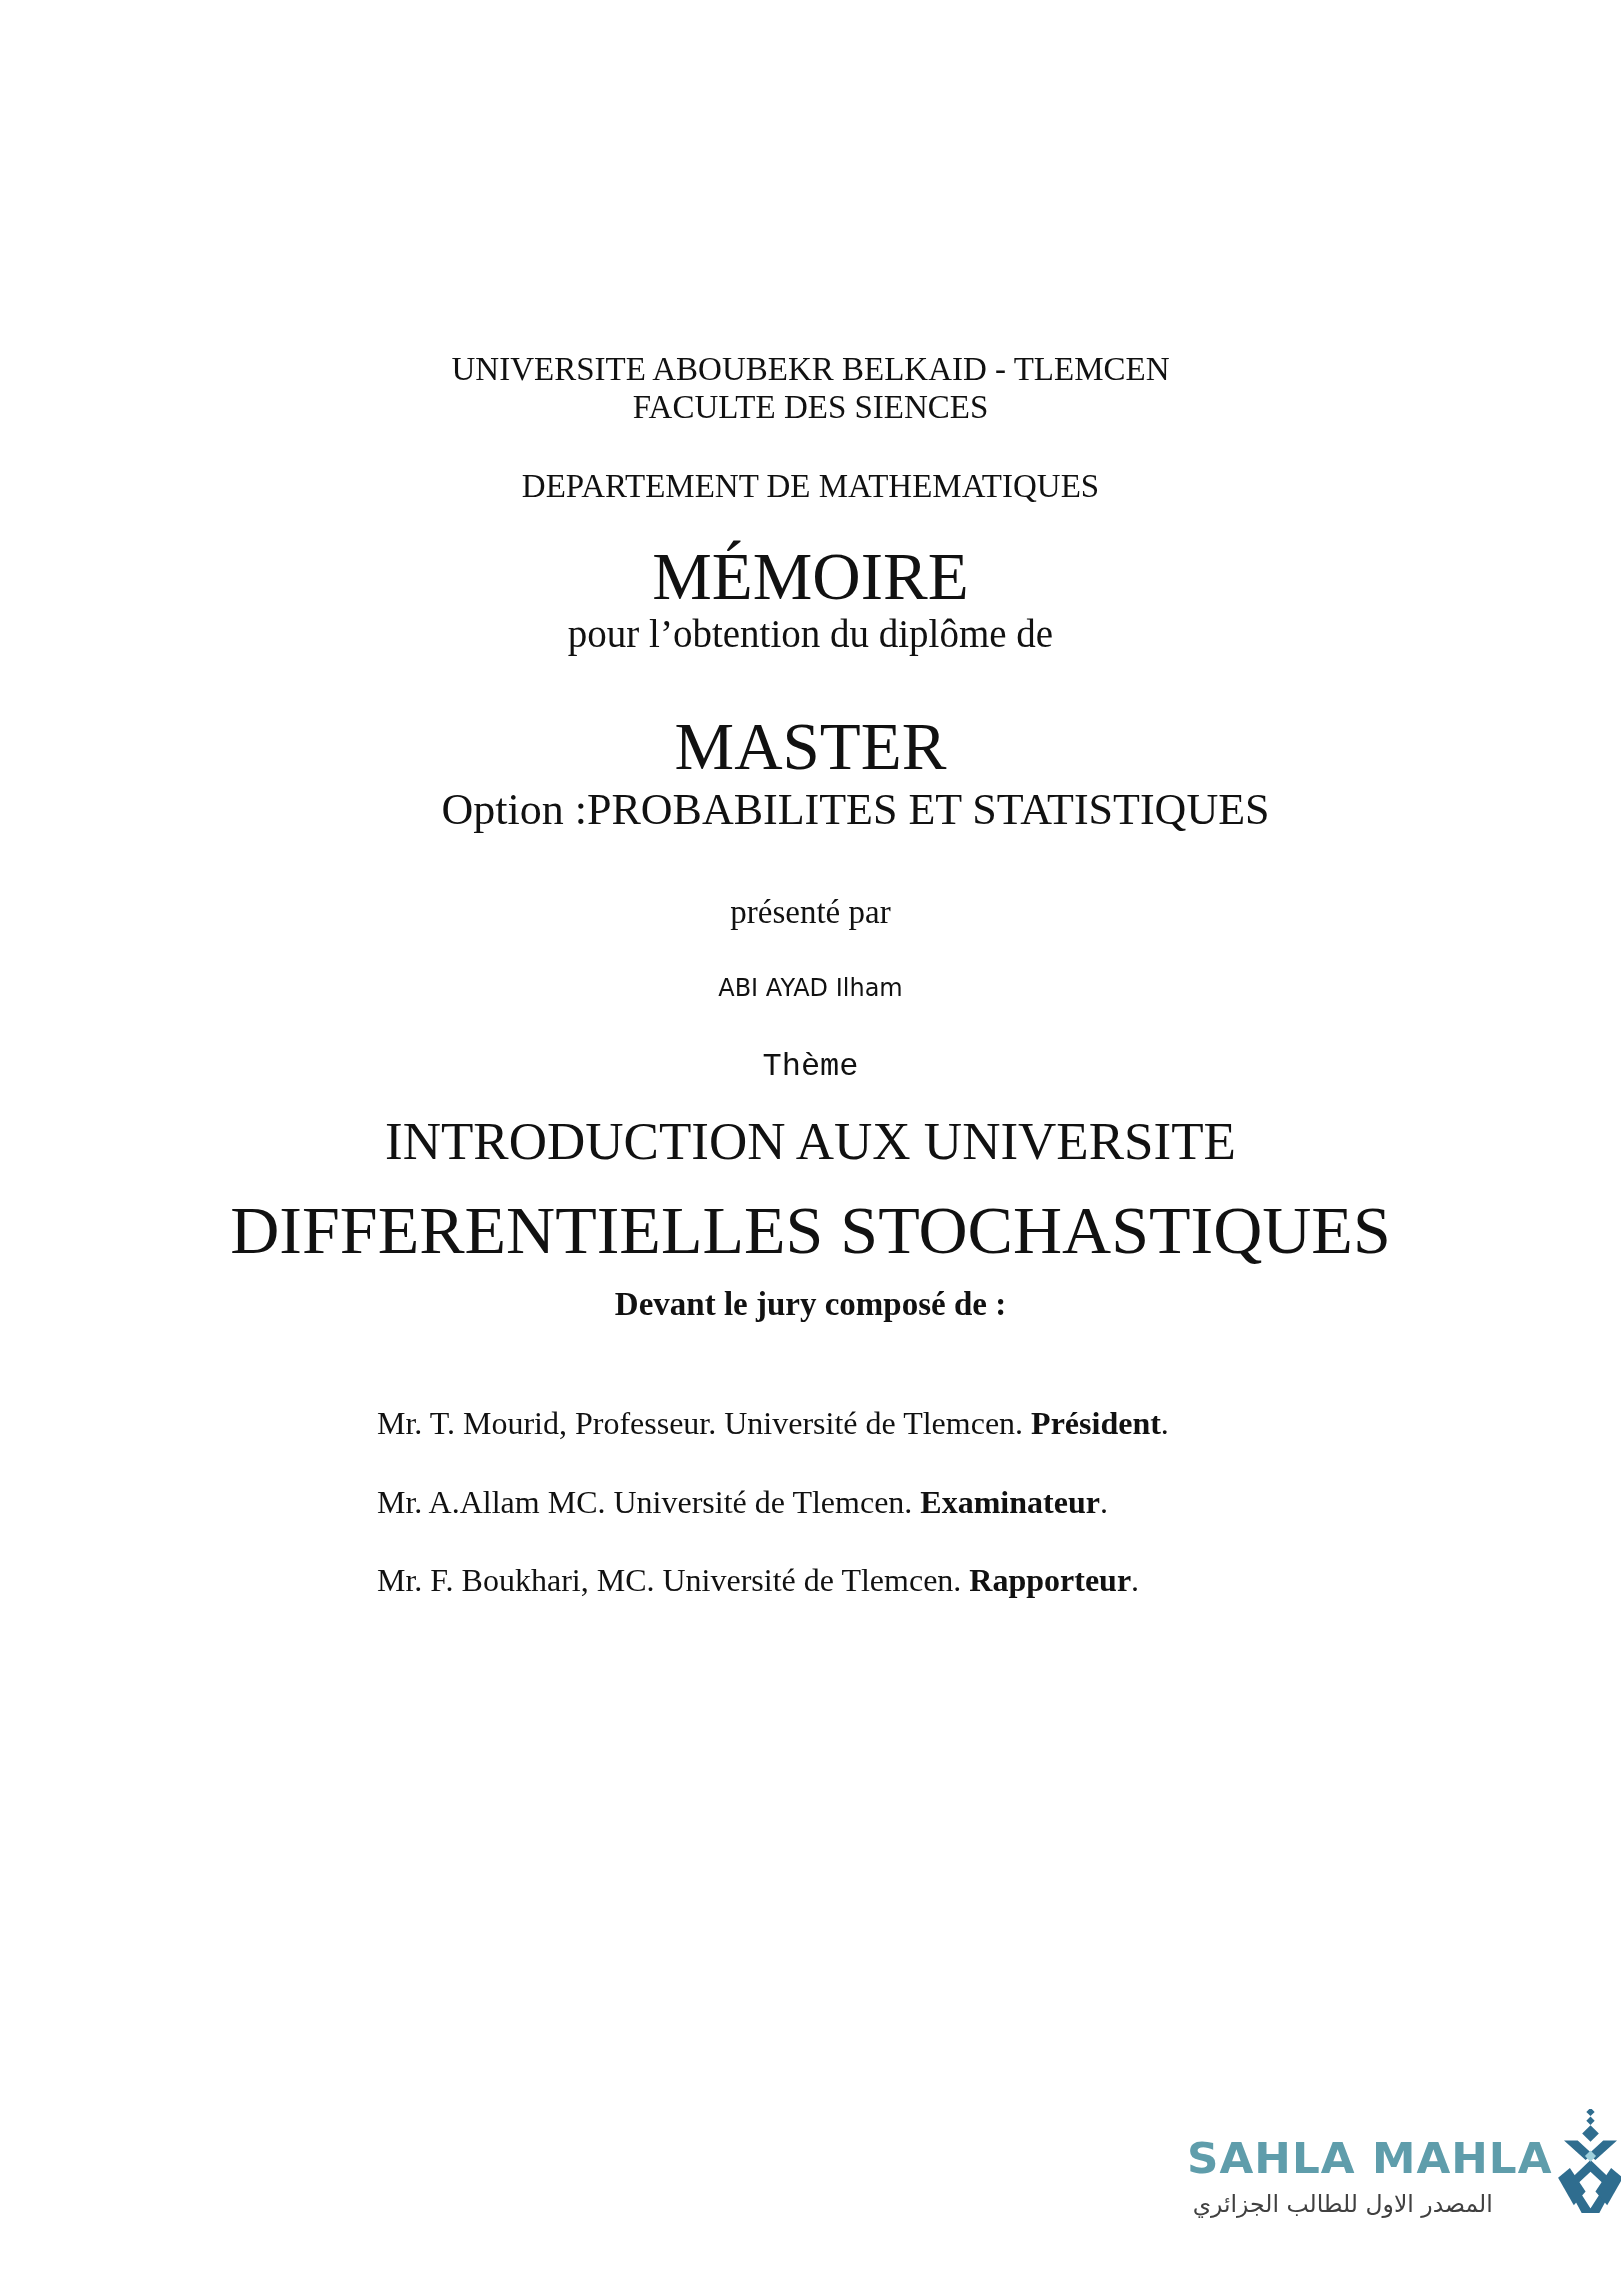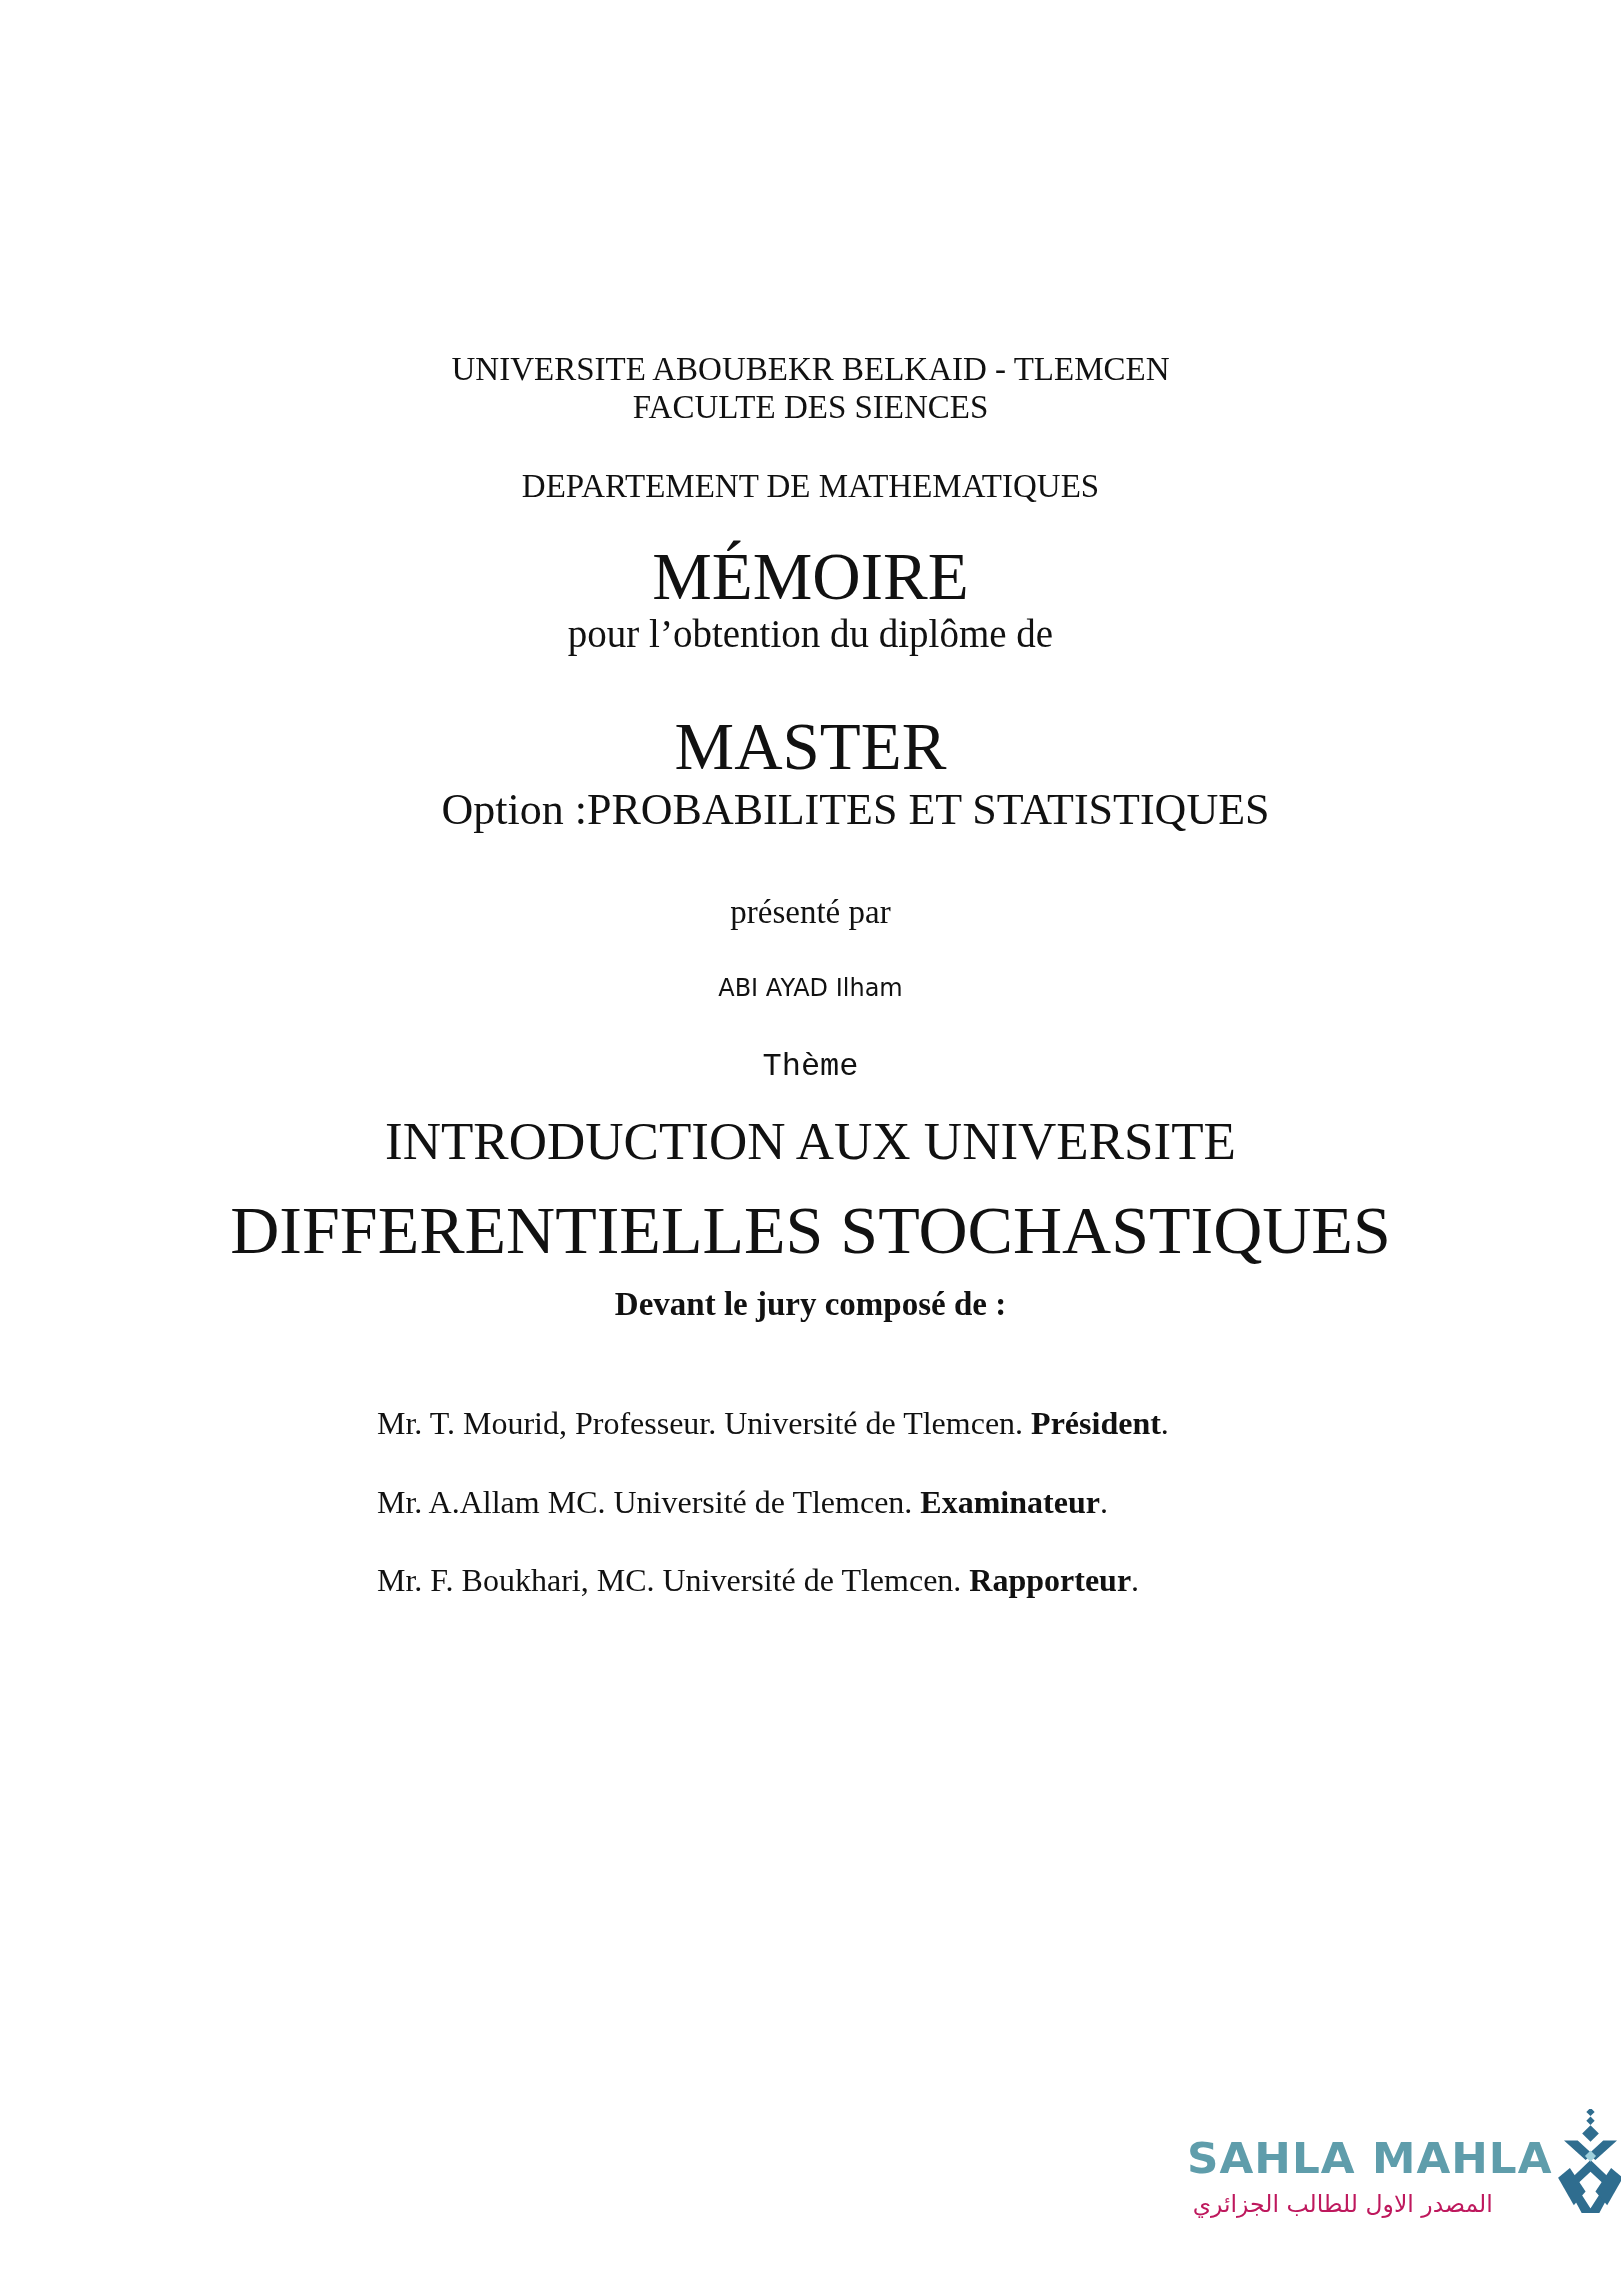--- a/index.html
+++ b/index.html
@@ -5,21 +5,21 @@
   html, body { margin: 0; padding: 0; background: #ffffff; }
   body { width: 1621px; height: 2293px; position: relative; overflow: hidden; color: #111; }
   .lserif { font-family: "Liberation Serif", "DejaVu Serif", serif; }
   .sans { font-family: "DejaVu Sans", "Liberation Sans", sans-serif; }
   .mono { font-family: "Liberation Mono", "DejaVu Sans Mono", monospace; }
   .line { position: absolute; left: 0; width: 1621px; text-align: center; white-space: nowrap; line-height: 1; }
   .jury { position: absolute; left: 329px; white-space: nowrap; line-height: 1; font-size: 32px; margin-left: 48px; }
   .jury b { font-weight: bold; }
   .logo { position: absolute; left: 1171px; top: 2107px; width: 450px; height: 113px; margin-left: 8px; }
   .logo-title { position: absolute; left: 7.8px; top: 31px; font-size: 42px; font-weight: bold; color: #5f9dab; letter-spacing: 1px; line-height: 1; transform: scaleX(1.04); transform-origin: left; }
-  .logo-sub { position: absolute; left: 13.7px; top: 86px; font-size: 23.5px; color: #be185d; line-height: 1; direction: rtl; }
+  .logo-sub { position: absolute; left: 13.7px; top: 86px; font-size: 23.5px; color: #404040; line-height: 1; direction: rtl; }
   .emblem { position: absolute; left: 377px; top: 2px; }
 </style>
 </head>
 <body>
 
 <div>
 
   <div class="line lserif" style="top:353px;font-size:33px;">UNIVERSITE ABOUBEKR BELKAID - TLEMCEN</div>
   <div class="line lserif" style="top:391px;font-size:33px;">FACULTE DES SIENCES</div>
   <div class="line lserif" style="top:470px;font-size:33px;">DEPARTEMENT DE MATHEMATIQUES</div>

